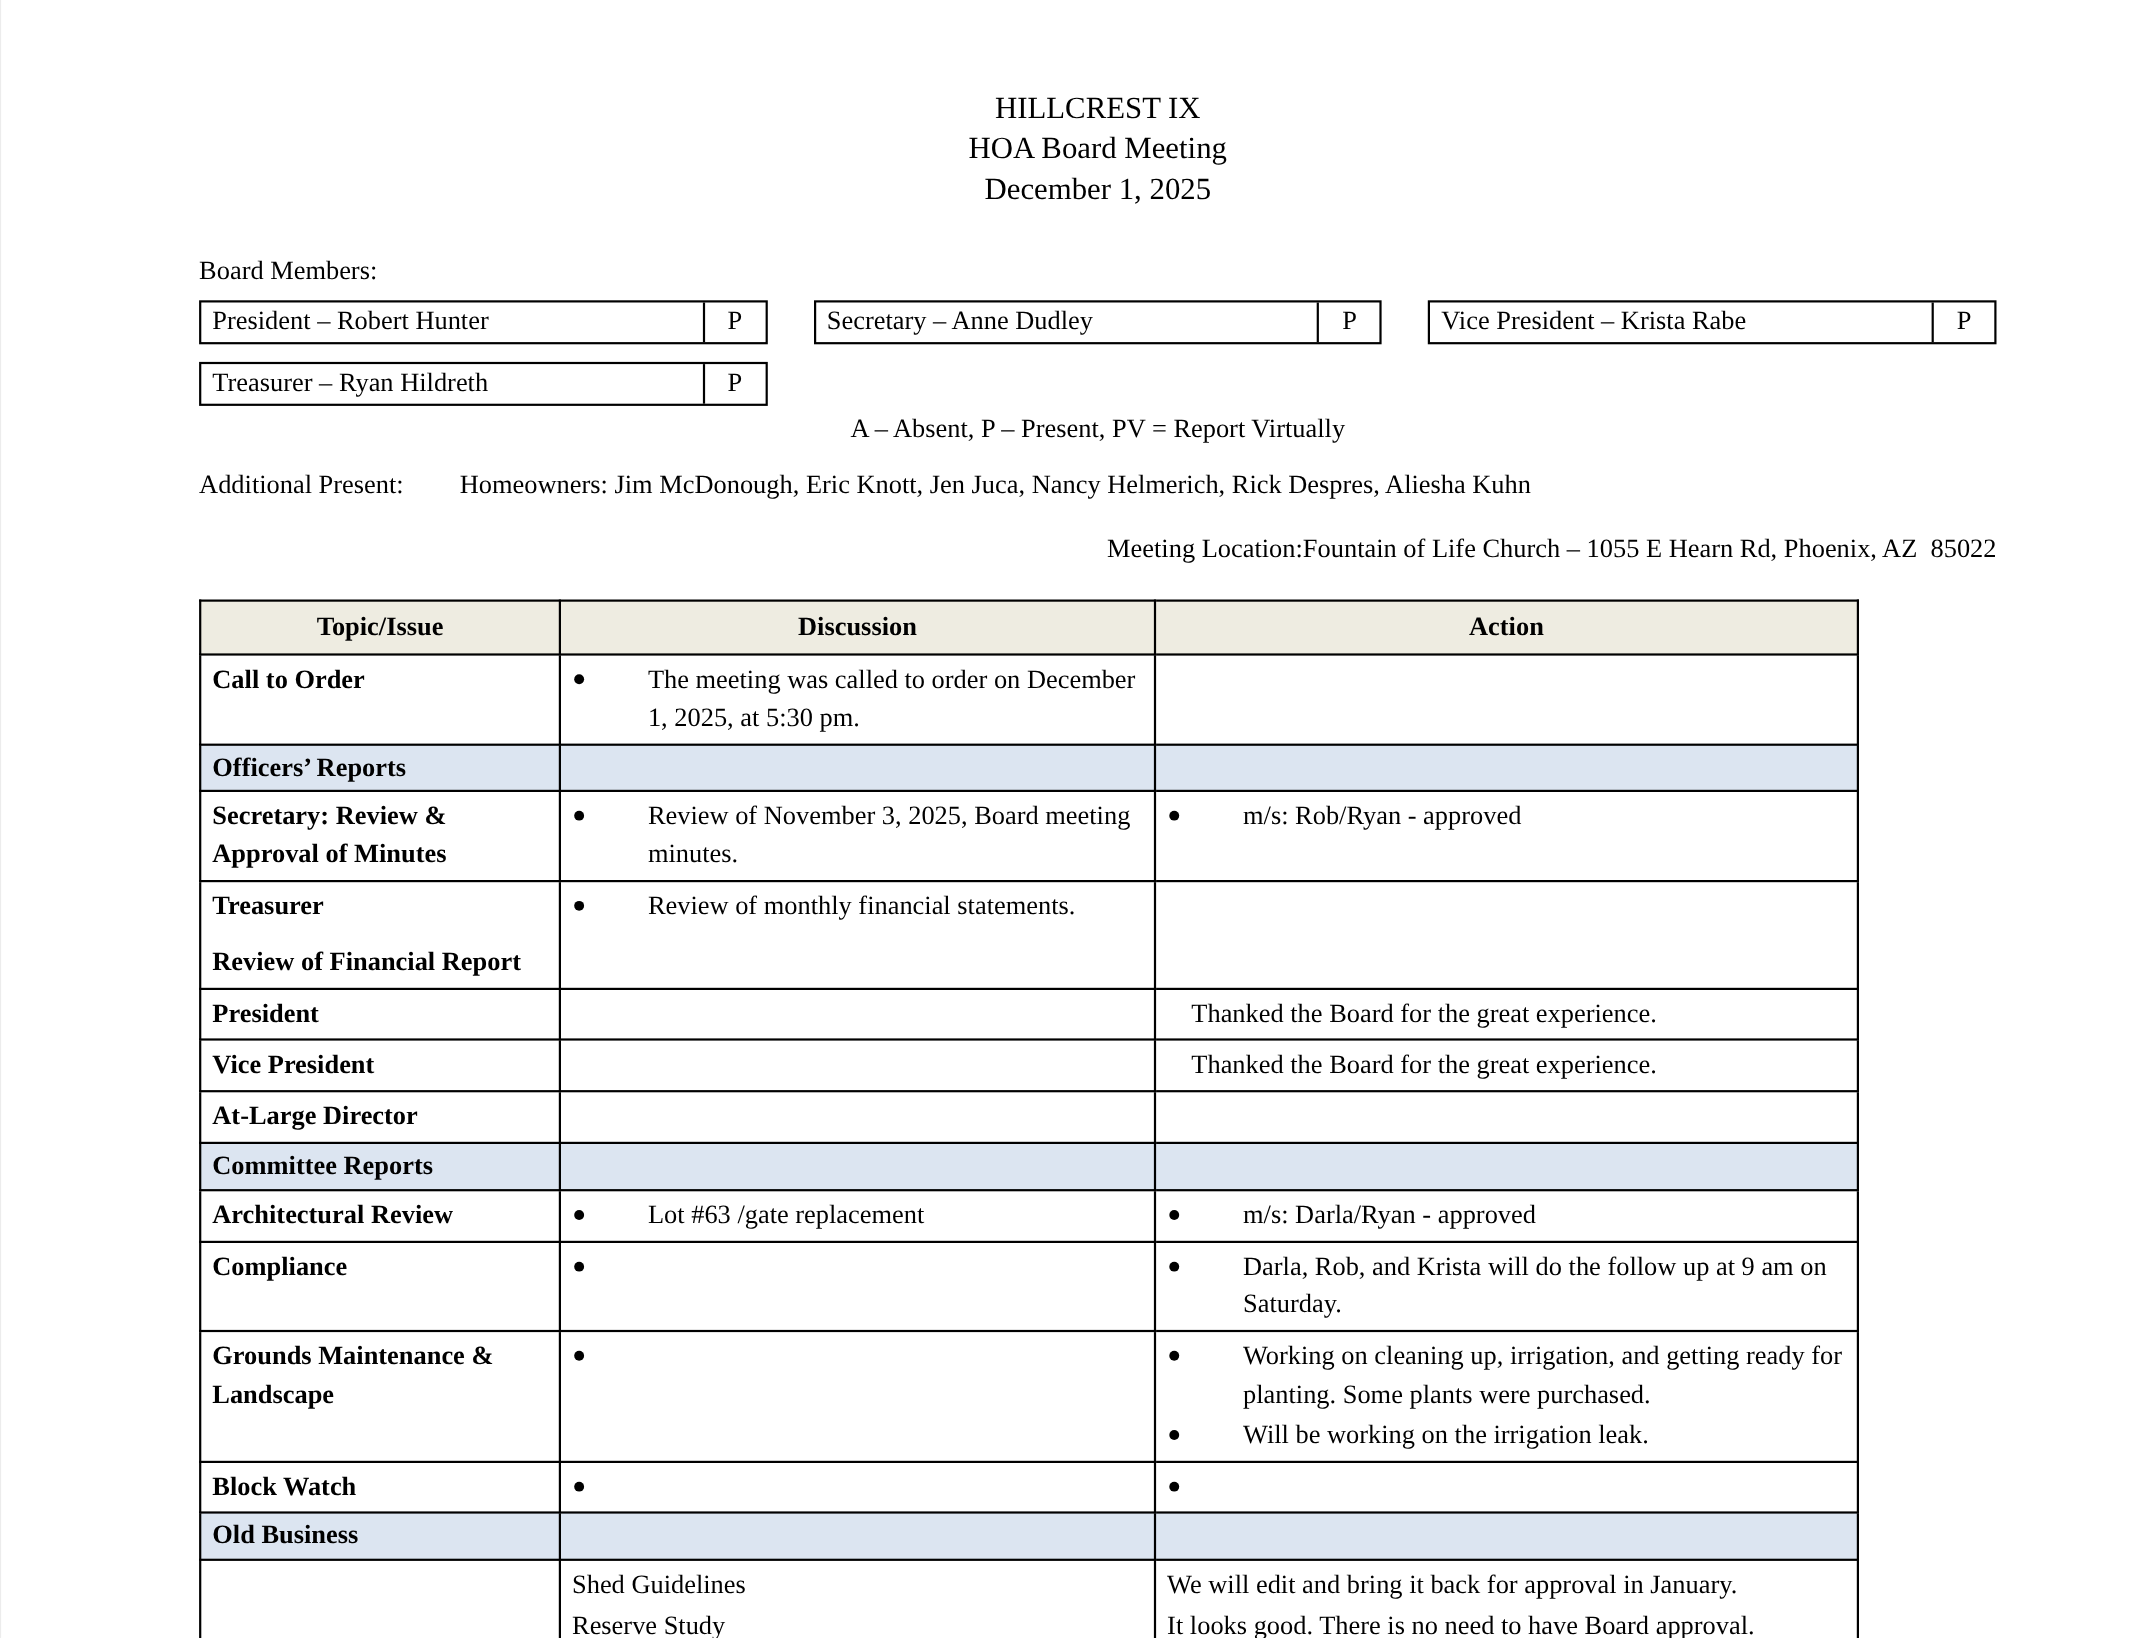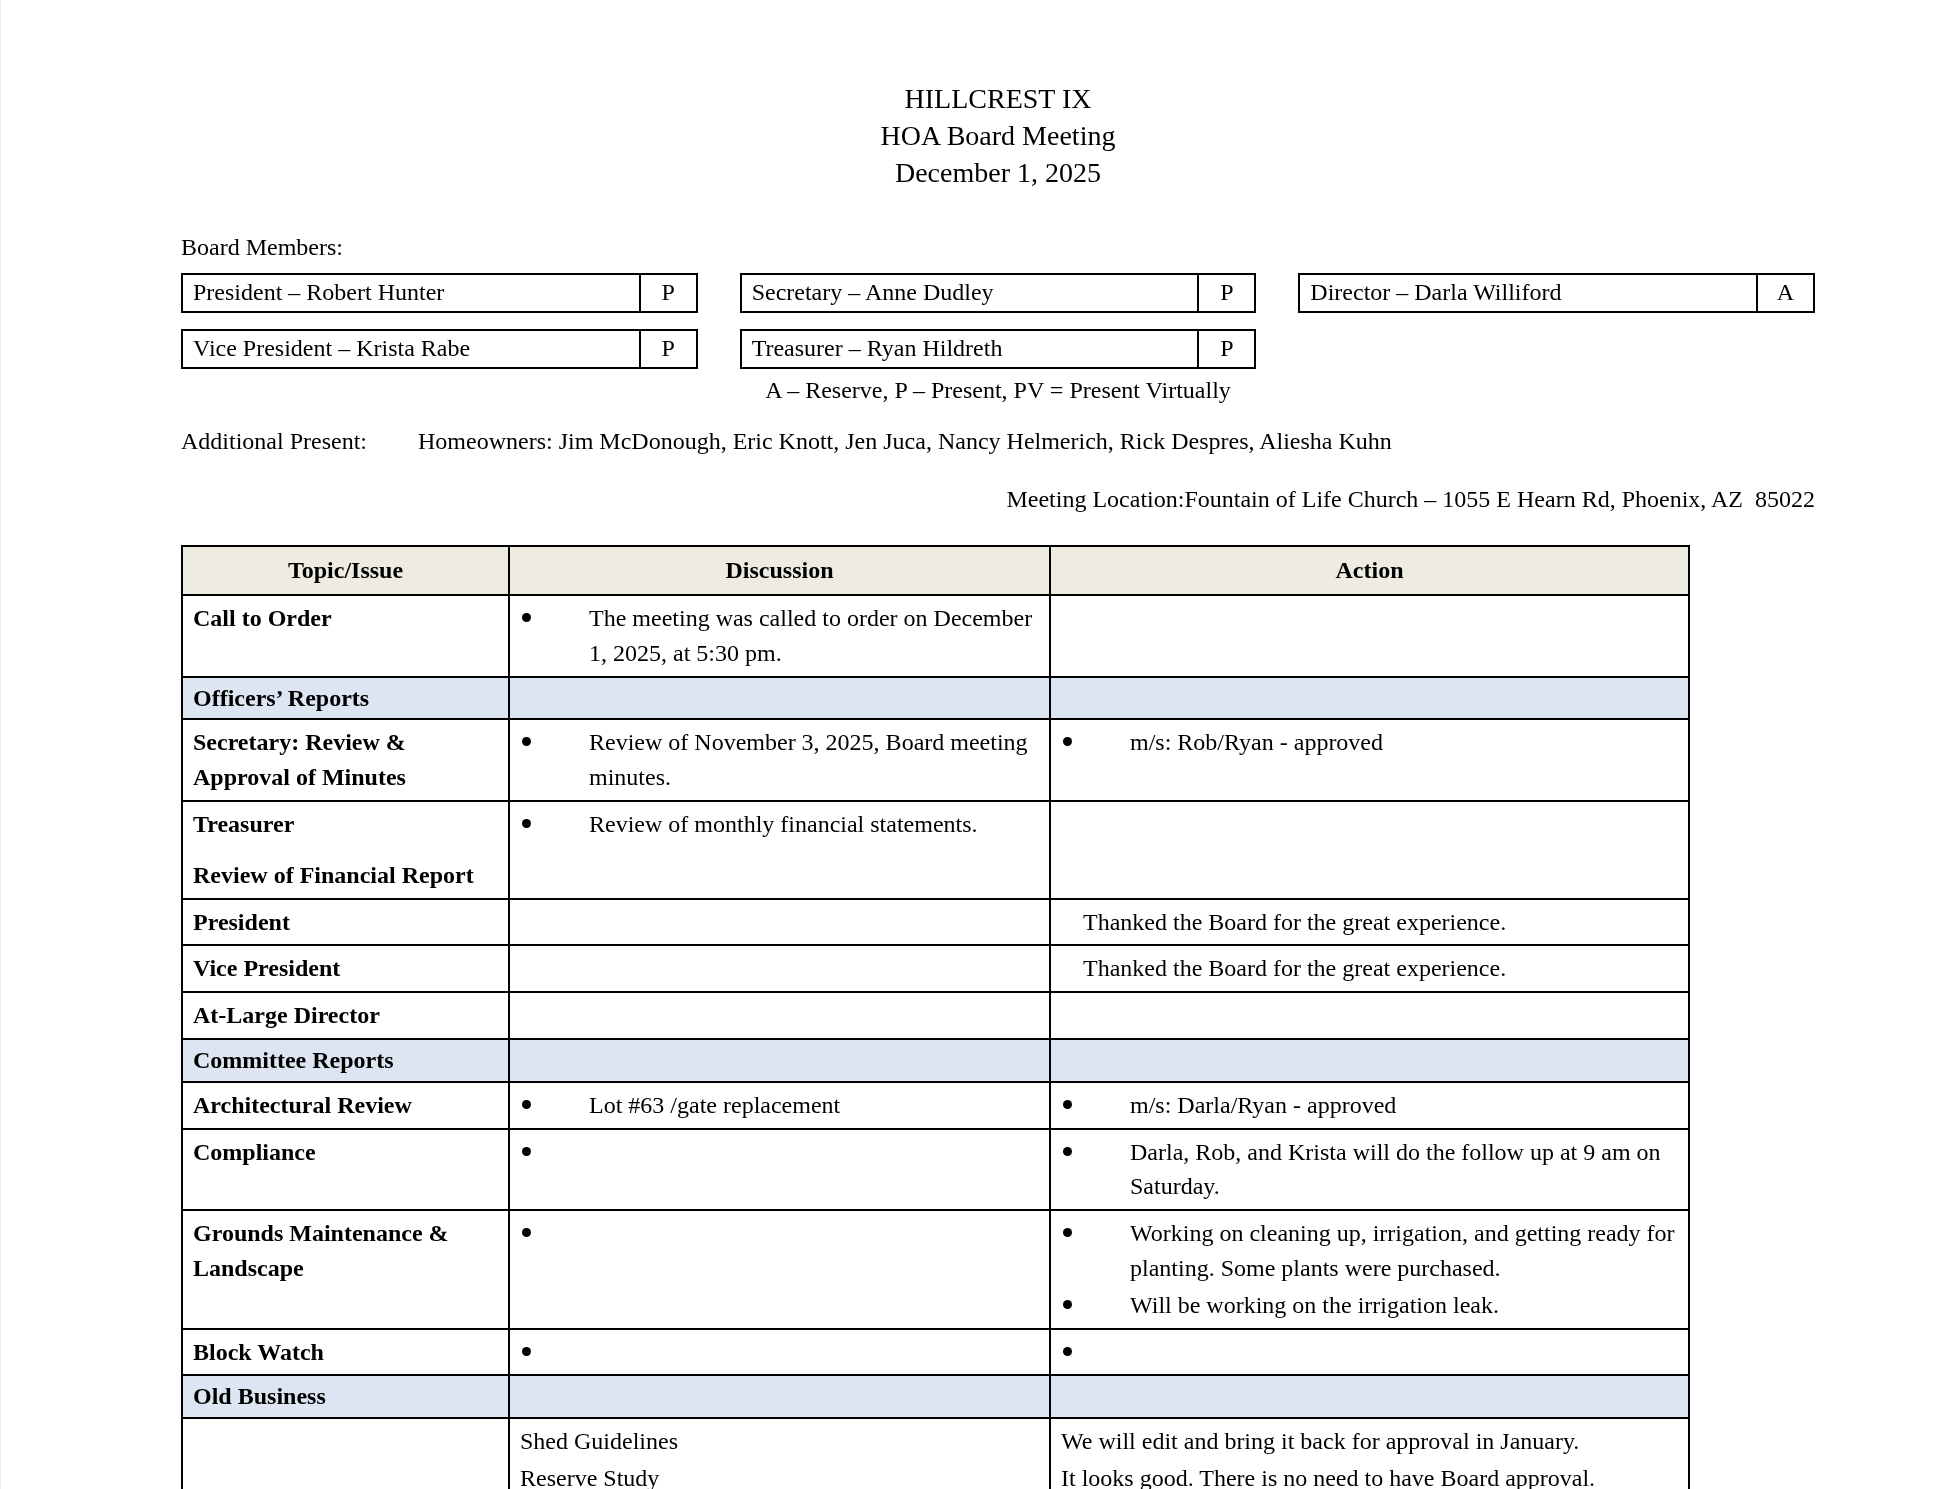--- a/index.html
+++ b/index.html
@@ -65,34 +65,30 @@
   <div class="member-grid" id="member-grid">
       <div class="member-box">
         <div class="member-name">President – Robert Hunter</div>
         <div class="member-status">P</div>
       </div>
       <div class="member-box">
         <div class="member-name">Secretary – Anne Dudley</div>
         <div class="member-status">P</div>
       </div>
       <div class="member-box">
-        <div class="member-name">Director – Darla Williford</div>
-        <div class="member-status">A</div>
-      </div>
-      <div class="member-box">
         <div class="member-name">Vice President – Krista Rabe</div>
         <div class="member-status">P</div>
       </div>
       <div class="member-box">
         <div class="member-name">Treasurer – Ryan Hildreth</div>
         <div class="member-status">P</div>
       </div>
     </div>
 
-  <div class="legend">A – Reserve, P – Present, PV = Present Virtually</div>
+  <div class="legend">A – Absent, P – Present, PV = Report Virtually</div>
 
   <div class="info-line">
     <span class="info-label">Additional Present:</span><span class="info-value">Homeowners: Jim McDonough, Eric Knott, Jen Juca, Nancy Helmerich, Rick Despres, Aliesha Kuhn</span>
   </div>
 
   <div class="info-line">
     <span class="info-label">Meeting Location:</span><span class="info-value">Fountain of Life Church – 1055 E Hearn Rd, Phoenix, AZ  85022</span>
   </div>
 
   <table class="minutes">

